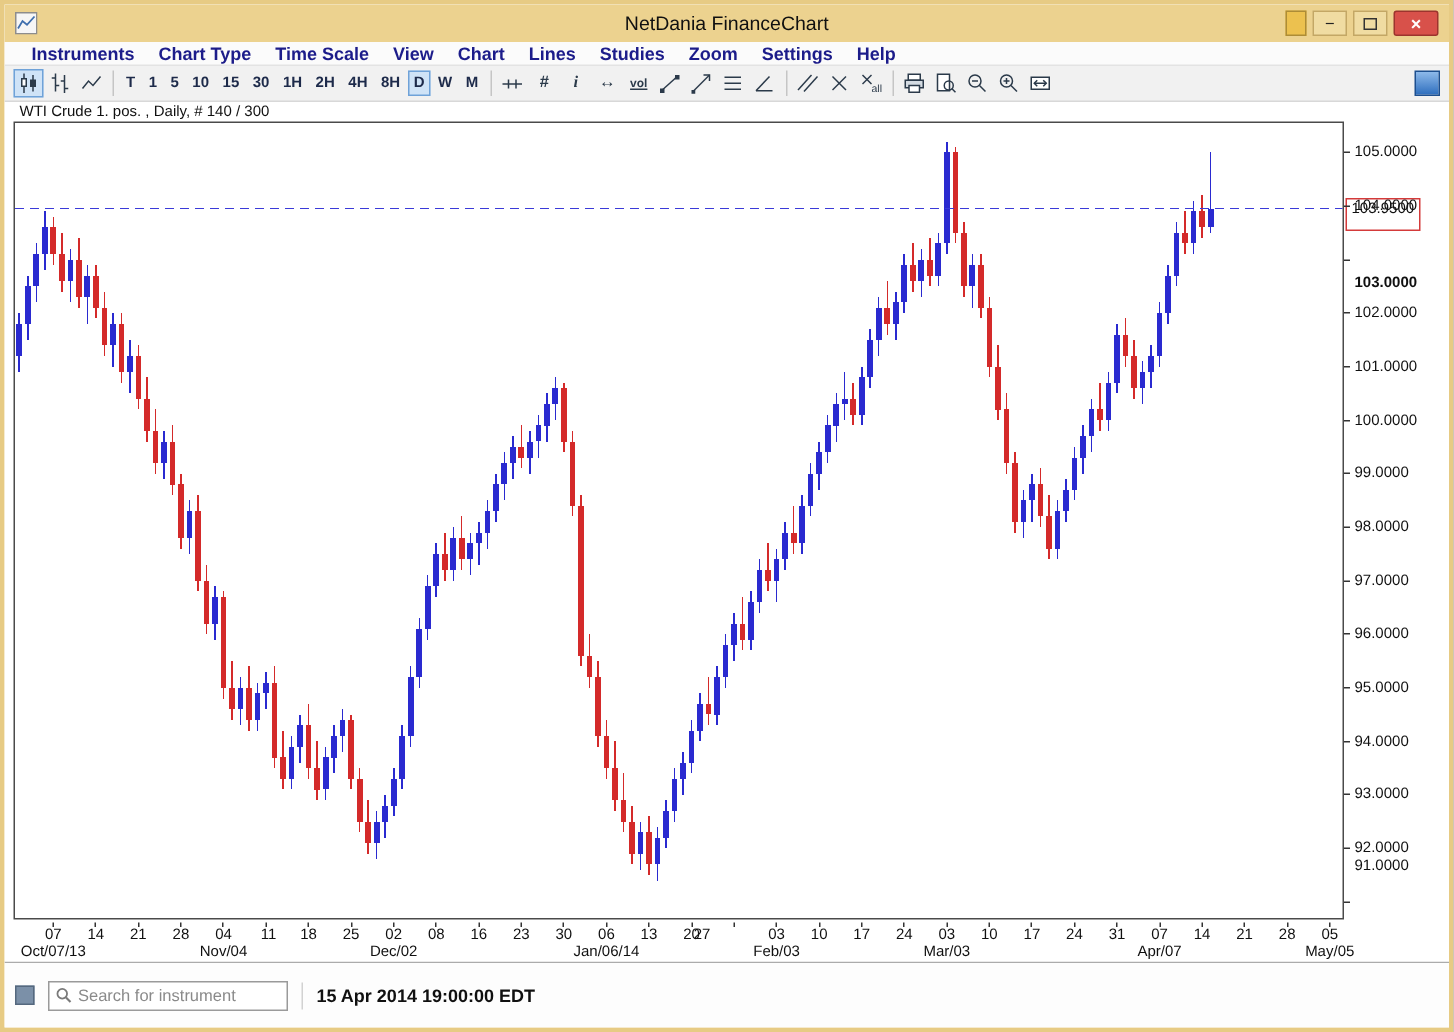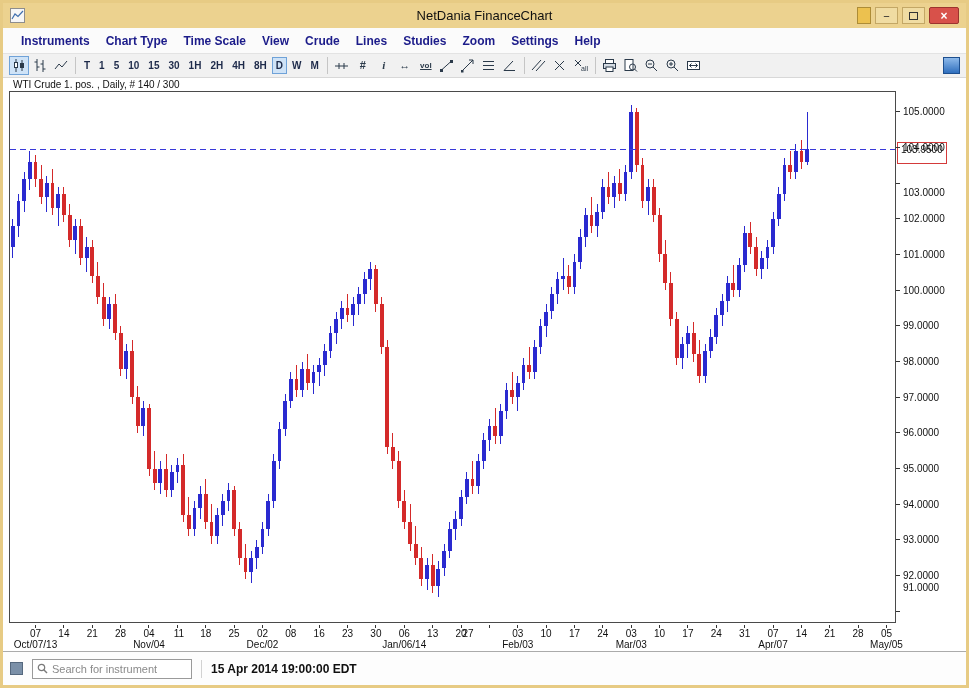--- a/index.html
+++ b/index.html
@@ -12,21 +12,21 @@
   .app-icon{position:absolute;left:7px;top:5px;width:15px;height:15px;}
   .title{position:absolute;left:0;right:0;text-align:center;font-size:13px;color:#101010;}
   .controls{position:absolute;right:7px;top:4px;display:flex;gap:4px;align-items:center;}
   .ctrl{height:17px;display:flex;align-items:center;justify-content:center;font-size:11px;color:#222;cursor:default;}
   .ctrl-square{width:14px;background:#ecc14f;border:1px solid #ad8c36;}
   .ctrl-min,.ctrl-max{width:23px;background:#f0dca2;border:1px solid #c3a765;}
   .max-glyph{width:9px;height:8px;border:1px solid #333;background:transparent;}
   .ctrl-close{width:30px;background:#d8514a;border:1px solid #9c342e;border-radius:2px;color:#fff;font-weight:bold;font-size:12px;}
 
   
-  .menubar{height:26px;background:#fbfbfb;border-bottom:1px solid #e3e3e3;display:flex;align-items:center;padding-left:10px;flex:0 0 auto;}
+  .menubar{height:16px;background:#fbfbfb;border-bottom:1px solid #e3e3e3;display:flex;align-items:center;padding-left:10px;flex:0 0 auto;}
   .menu-item{padding:0 8px;font-size:12px;font-weight:bold;color:#1c1c8a;cursor:default;white-space:nowrap;}
 
   
   .toolbar{height:24px;background:#f1f1f1;border-bottom:1px solid #d8d8d8;display:flex;align-items:center;padding:0 6px;gap:1px;flex:0 0 auto;}
   .tb-group{display:flex;align-items:center;gap:1px;}
   .tool-btn{width:20px;height:19px;display:flex;align-items:center;justify-content:center;border:1px solid transparent;cursor:default;}
   .tool-btn.selected{background:#cfe3f7;border-color:#6fa2d8;}
   .tf-btn{min-width:13px;padding:0 3px;height:17px;font-size:10px;font-weight:bold;color:#1d2a4a;display:flex;align-items:center;justify-content:center;border:1px solid transparent;cursor:default;}
   .tf-btn.selected{background:#cfe3f7;border-color:#6fa2d8;}
   .tb-sep{width:1px;height:17px;background:#c5c5c5;margin:0 3px;}
@@ -78,21 +78,21 @@
         </span>
       <span class="ctrl ctrl-close">×</span>
     </span>
   </div>
 
   <div class="menubar">
       <span class="menu-item">Instruments</span>
       <span class="menu-item">Chart Type</span>
       <span class="menu-item">Time Scale</span>
       <span class="menu-item">View</span>
-      <span class="menu-item">Crude</span>
+      <span class="menu-item">Chart</span>
       <span class="menu-item">Lines</span>
       <span class="menu-item">Studies</span>
       <span class="menu-item">Zoom</span>
       <span class="menu-item">Settings</span>
       <span class="menu-item">Help</span>
     </div>
 
   <div class="toolbar">
     <div class="tb-group">
         <div class="tool-btn selected">
@@ -557,21 +557,21 @@
         <div class="plabel" style="top: 264.961px;">98.0000</div>
         <div class="ptick" style="top: 234.271px;"></div>
         <div class="plabel" style="top: 229.271px;">99.0000</div>
         <div class="ptick" style="top: 198.581px;"></div>
         <div class="plabel" style="top: 193.581px;">100.0000</div>
         <div class="ptick" style="top: 162.891px;"></div>
         <div class="plabel" style="top: 157.891px;">101.0000</div>
         <div class="ptick" style="top: 127.2px;"></div>
         <div class="plabel" style="top: 122.2px;">102.0000</div>
         <div class="ptick" style="top: 91.5101px;"></div>
-        <div class="plabel" style="top: 96px;">103.0000</div>
+        <div class="plabel" style="top: 102px; font-weight: bold;">103.0000</div>
         <div class="ptick" style="top: 55.8199px;"></div>
         <div class="plabel" style="top: 50.8199px;">104.0000</div>
         <div class="ptick" style="top: 20.1296px;"></div>
         <div class="plabel" style="top: 15.1296px;">105.0000</div>
       </div>
   </div>
 
   <div class="date-axis" id="date-axis">
       <div class="dtick" style="left: 32.0288px;"></div>
       <div class="dlabel" style="left: 32.5288px;">07</div>

